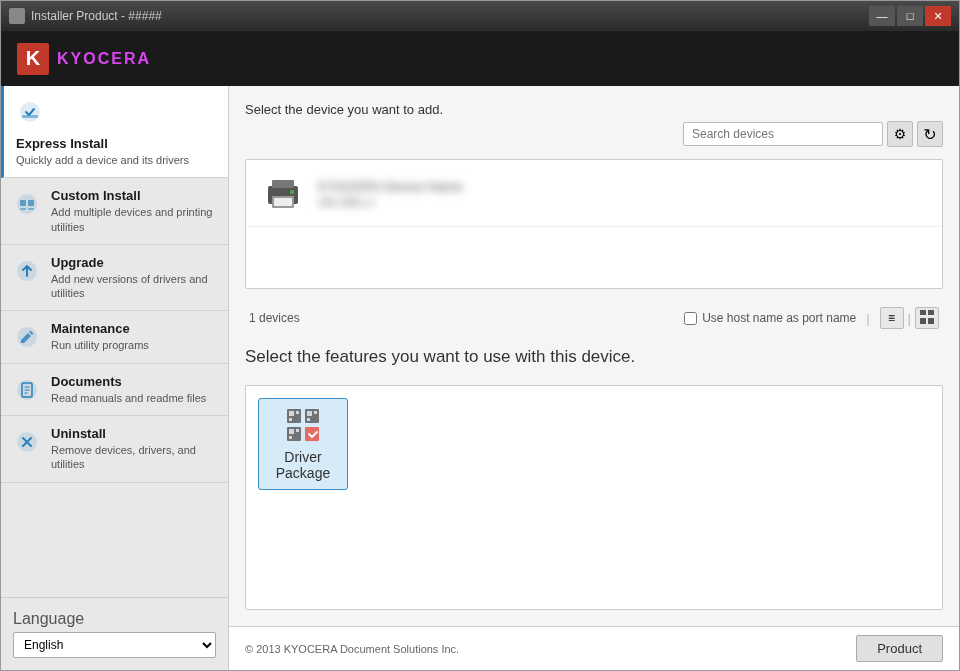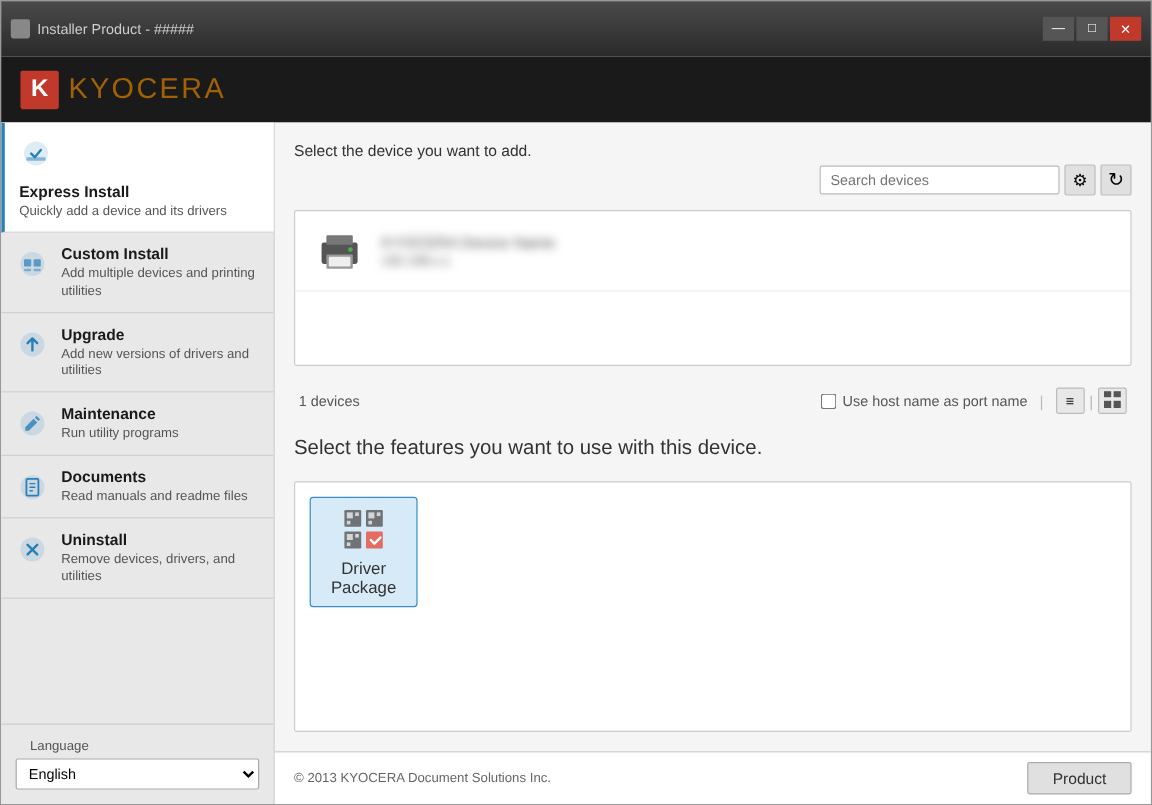--- a/index.html
+++ b/index.html
@@ -11,21 +11,21 @@
       border: 1px solid #999;
       display: flex;
       flex-direction: column;
       background: #f0f0f0;
       box-shadow: 2px 2px 8px rgba(0,0,0,0.4);
     }
 
     
     .titlebar {
       background: linear-gradient(to bottom, #4a4a4a, #2a2a2a);
-      height: 46px;
+      height: 30px;
       display: flex;
       align-items: center;
       justify-content: space-between;
       padding: 0 8px;
       flex-shrink: 0;
     }
     .titlebar-title {
       color: #ccc;
       font-size: 12px;
       display: flex;
@@ -70,23 +70,23 @@
     .kyocera-k {
       width: 32px; height: 32px;
       background: #c0392b;
       color: #fff;
       font-size: 20px;
       font-weight: bold;
       display: flex; align-items: center; justify-content: center;
       border-radius: 2px;
     }
     .kyocera-text {
-      color: #a16207;
-      font-size: 24px;
-      font-weight: normal;
+      color: #d946ef;
+      font-size: 16px;
+      font-weight: bold;
       letter-spacing: 2px;
     }
 
     
     .main-body {
       display: flex;
       flex: 1;
       overflow: hidden;
     }
 
@@ -126,24 +126,23 @@
       font-size: 11px;
       margin-top: 2px;
       line-height: 1.3;
     }
     .sidebar-spacer { flex: 1; }
     .sidebar-footer {
       padding: 12px;
       border-top: 1px solid #ccc;
     }
     .language-label {
-      font-size: 11px;
+      font-size: 16px;
       color: #555;
       margin-bottom: 4px;
-      margin-left: 12px;
     }
     .language-select {
       width: 100%;
       padding: 4px 6px;
       font-size: 12px;
       border: 1px solid #aaa;
       background: #fff;
       border-radius: 2px;
     }
 

